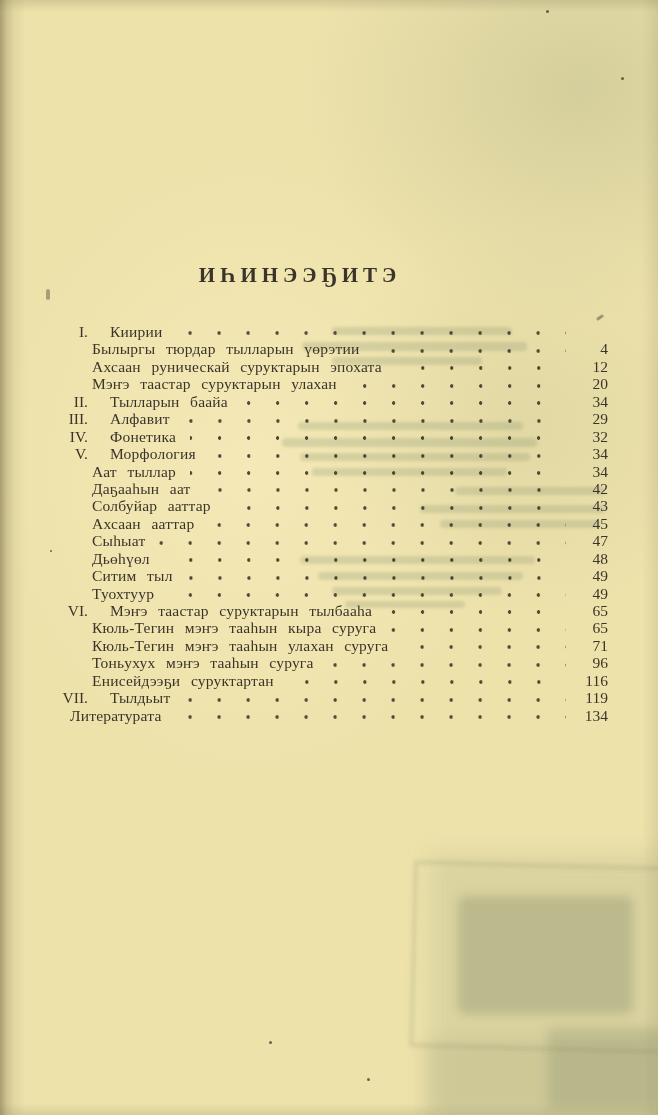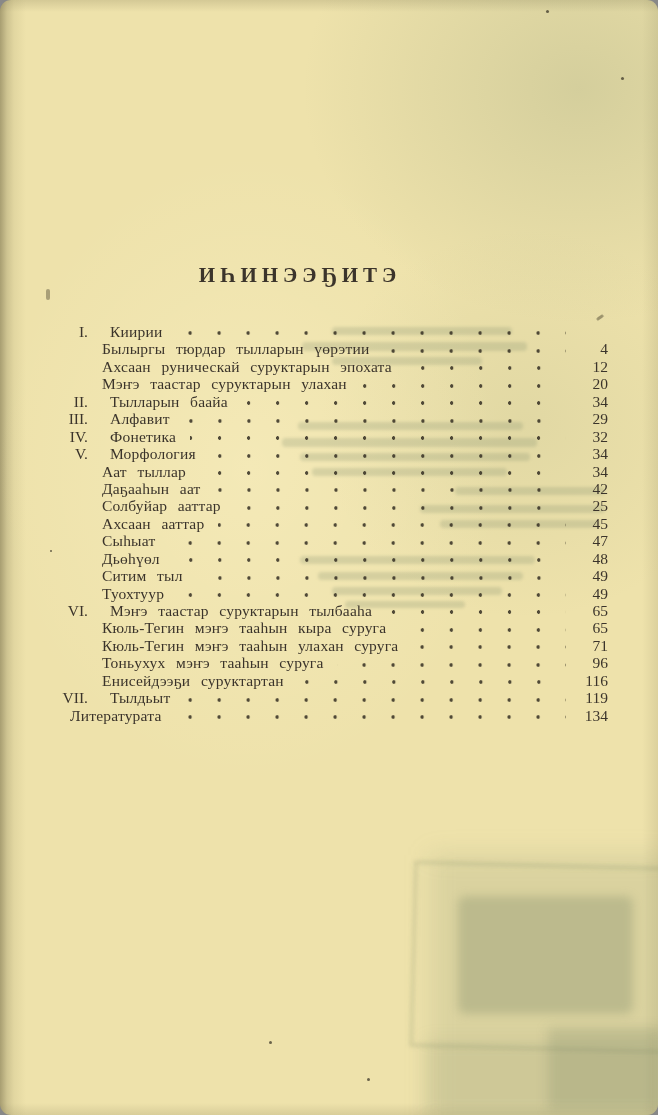--- a/index.html
+++ b/index.html
@@ -11,37 +11,36 @@
     color:var(--ink,#3b342b);
     background:
       radial-gradient(55% 40% at 38% 42%, rgba(255,246,205,.35), rgba(255,246,205,0) 70%),
       radial-gradient(60% 30% at 88% 8%, rgba(146,156,118,.28), rgba(146,156,118,0) 70%),
       radial-gradient(45% 25% at 80% 38%, rgba(146,156,118,.14), rgba(146,156,118,0) 70%),
       linear-gradient(90deg, rgba(110,102,66,.55) 0px, rgba(146,138,96,.35) 7px, rgba(170,162,112,.18) 14px, rgba(170,162,112,0) 26px),
       linear-gradient(180deg, rgba(120,112,74,.22), rgba(120,112,74,0) 12px),
       linear-gradient(270deg, rgba(120,112,74,.15), rgba(120,112,74,0) 16px),
       linear-gradient(0deg, rgba(120,112,74,.18), rgba(120,112,74,0) 12px),
       var(--paper,#eee2ab);
-    border-radius: 11px;
   }
   .title{
     position:absolute;left:0;top:263px;width:600px;
     text-align:center;
     font-size:21px;font-weight:700;
     letter-spacing:5px;
     line-height:24px;
   }
   .toc{
     position:absolute;left:52px;top:323px;width:556px;
     font-size:15.5px;
   }
   .row{display:flex;align-items:baseline;height:17.45px;white-space:nowrap;}
   .rn{width:36px;text-align:right;flex:0 0 auto;}
   .lbl{flex:0 0 auto;margin-left:22px;word-spacing:.42em;letter-spacing:.2px;}
-  .sub .lbl{margin-left:14px;}
+  .sub .lbl{margin-left:4px;}
   .flush .lbl{margin-left:18px;}
   .leader{
     flex:1 1 auto;height:10px;align-self:flex-end;
     margin:0 8px 2px 14px;min-width:8px;
     background-image:radial-gradient(circle at 1.6px 5px, rgba(52,46,34,.85) 1.5px, rgba(52,46,34,0) 2px);
     background-size:29px 10px;background-repeat:repeat-x;
     background-position:right 0 bottom 0;
   }
   .pg{width:34px;text-align:right;flex:0 0 auto;}
   
@@ -149,21 +148,21 @@
       <div class="row sub">
     <span class="rn"></span>
     <span class="lbl">Даҕааһын аат</span>
     <span class="leader"></span>
     <span class="pg">42</span>
   </div>
       <div class="row sub">
     <span class="rn"></span>
     <span class="lbl">Солбуйар ааттар</span>
     <span class="leader"></span>
-    <span class="pg">25</span>
+    <span class="pg">43</span>
   </div>
       <div class="row sub">
     <span class="rn"></span>
     <span class="lbl">Ахсаан ааттар</span>
     <span class="leader"></span>
     <span class="pg">45</span>
   </div>
       <div class="row sub">
     <span class="rn"></span>
     <span class="lbl">Сыһыат</span>

